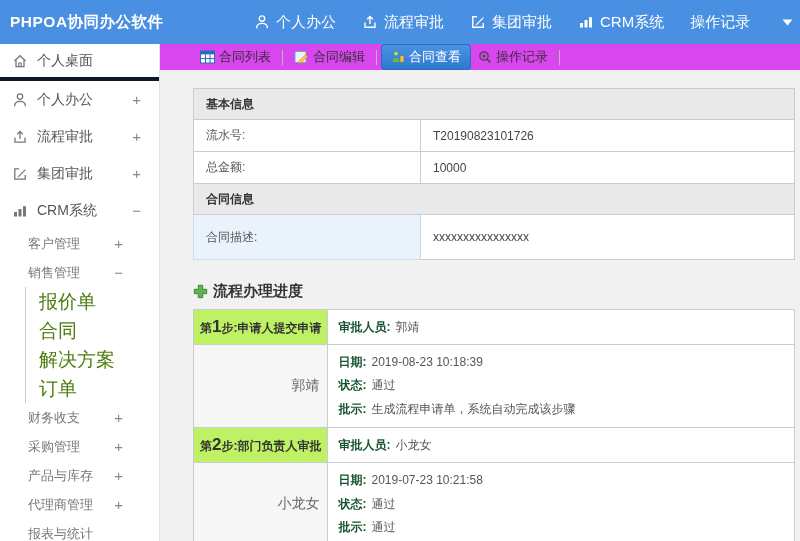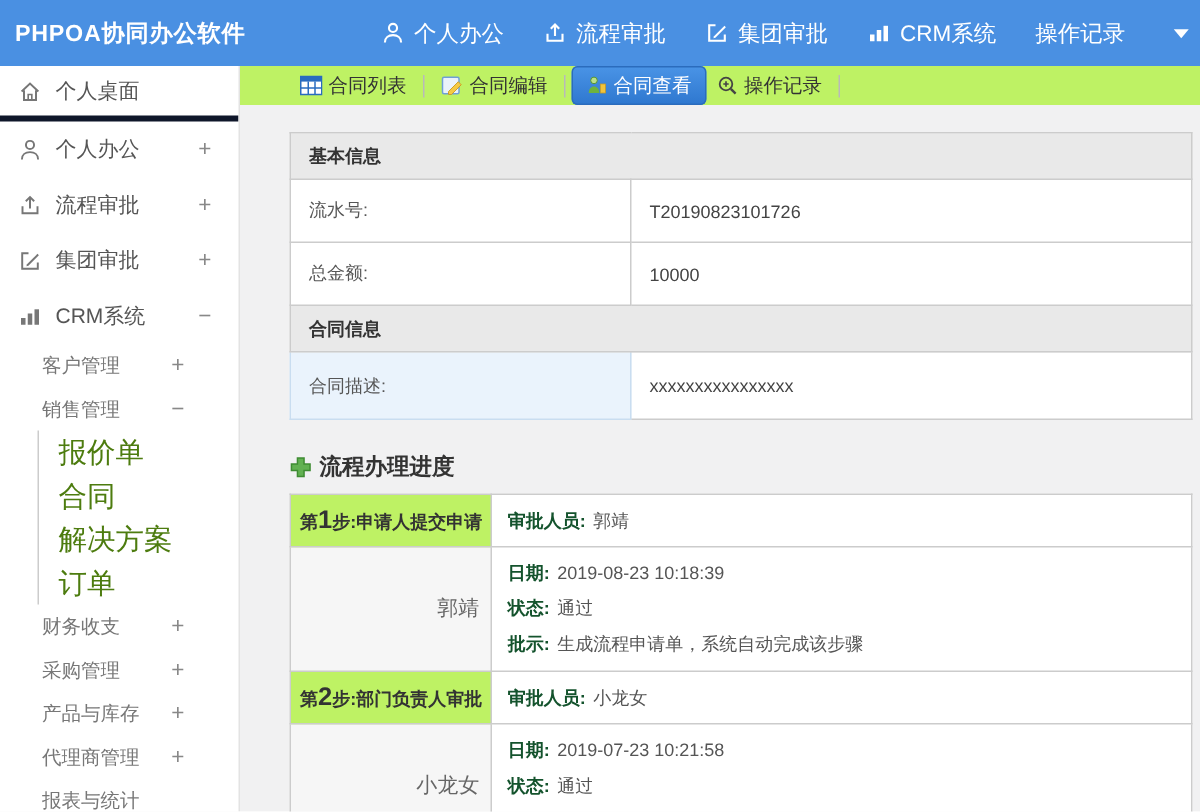--- a/index.html
+++ b/index.html
@@ -25,31 +25,31 @@
   .si-top { height:37px; padding-left:12px; font-size:14px; gap:9px; }
   .si-top.first { border-bottom:4px solid #0f172a; }
   .si-sub1 { height:29px; padding-left:28px; font-size:13px; color:#777; }
   .sub2-group { border-left:1px solid #ccc; margin-left:25px; }
   .si-sub2 { height:29px; padding-left:13px; font-size:19px; color:#4d7c0f; }
   .stoggle { margin-left:auto; margin-right:18px; font-size:15px; color:#888; font-weight:400; cursor:pointer; }
   .stoggle.sub { margin-right:36px; }
   .sicon { display:flex; align-items:center; }
 
   
-  .tabbar { height:41px; background:#bef264; display:flex; align-items:center; padding-left:33px; }
+  .tabbar { height:41px; background:#d946ef; display:flex; align-items:center; padding-left:33px; }
   .tab { display:flex; align-items:center; gap:4px; font-size:13px; color:#333; cursor:pointer; padding:4px 7px; white-space:nowrap; }
   .tab.active { background:linear-gradient(#4a94e6,#2e77cf); border-radius:4px; color:#fff; padding:4px 10px; box-shadow:0 0 0 1px #2b6cbd inset; }
   .vsep { width:1px; height:15px; background:#b9b9b9; margin:0 4px; }
 
   
   .content { padding:18px 5px 0 33px; }
   table { width:100%; border-collapse:collapse; background:#fff; }
   td { border:1px solid #ccc; font-size:12px; color:#555; }
   .sec-cell { background:#e9e9e9; color:#333; font-weight:bold; height:31px; padding:0 12px; }
-  .lbl { width:227px; height:42px; padding:0 12px; }
+  .lbl { width:227px; height:32px; padding:0 12px; }
   .val { padding:0 12px; color:#444; }
   .hl-lbl { background:#eaf3fc; border-color:#c9ddf0; height:45px; }
 
   .prog-title { margin:22px 0 8px; display:flex; align-items:center; gap:5px;
     font-size:15px; font-weight:bold; color:#333; }
 
   .step-cell { width:118px; background:#bef264; font-weight:bold; color:#333; padding:7px 6px; white-space:nowrap; }
   .step-num { font-size:17px; }
   .appr-cell { padding:7px 10px; background:#fff; }
   .appr-cell b, .detail-cell b { color:#14532d; margin-right:5px; }

